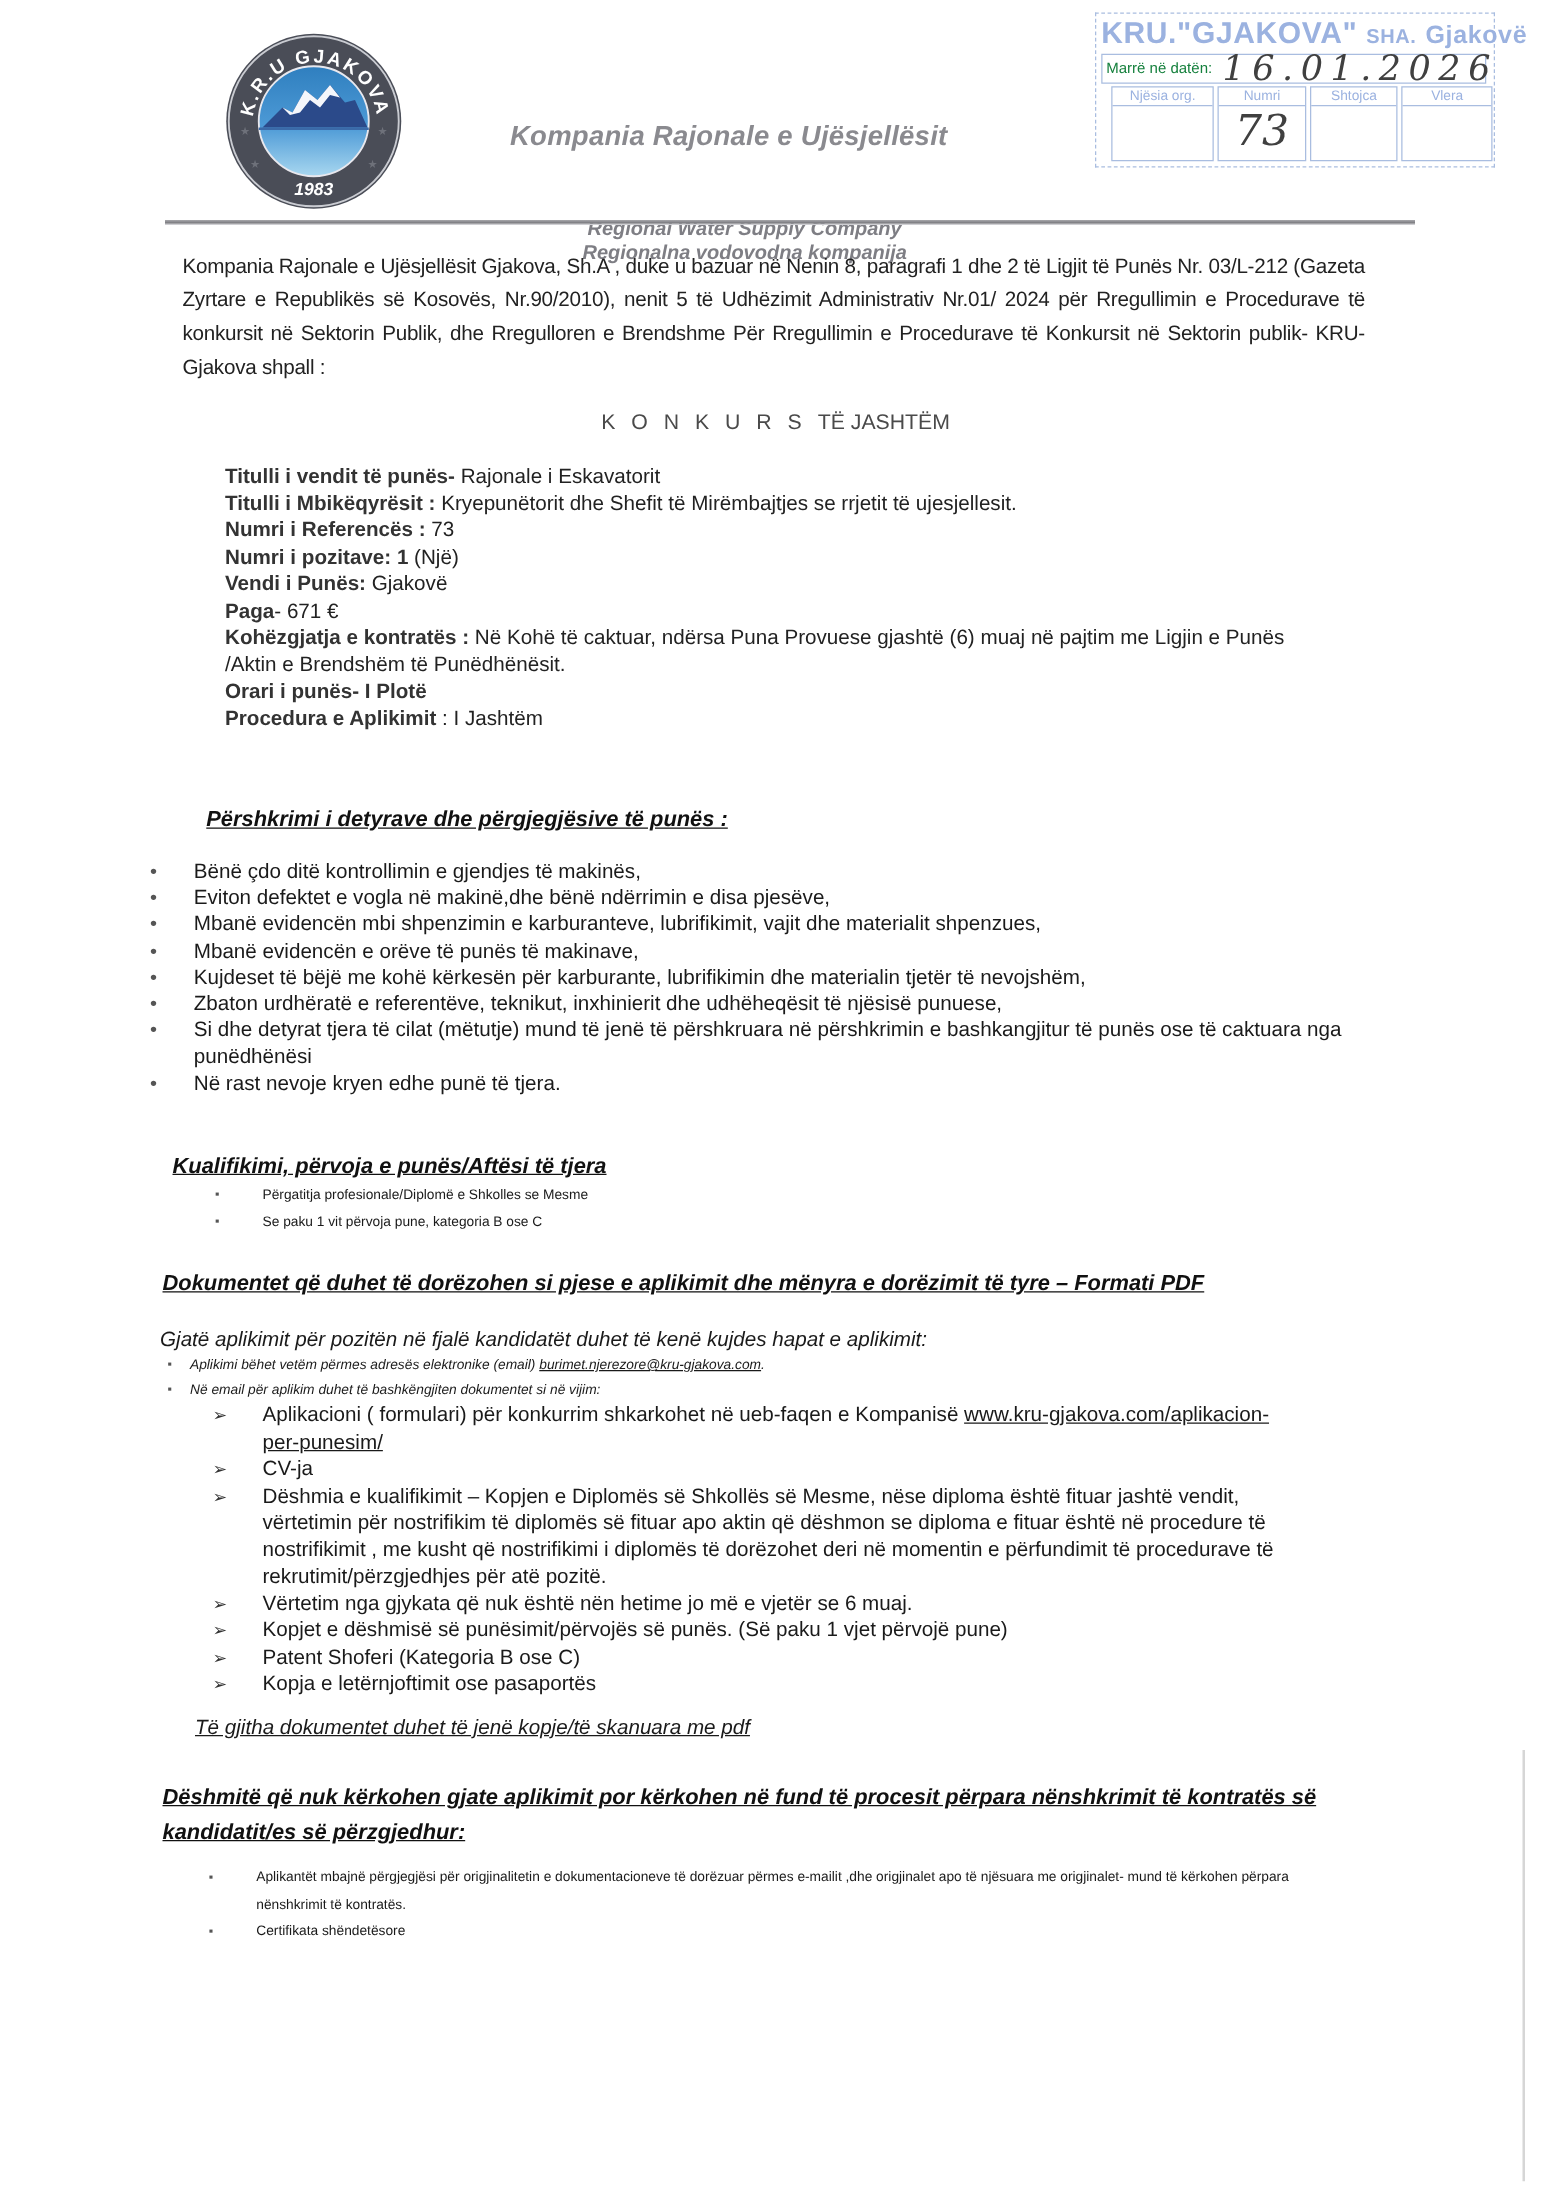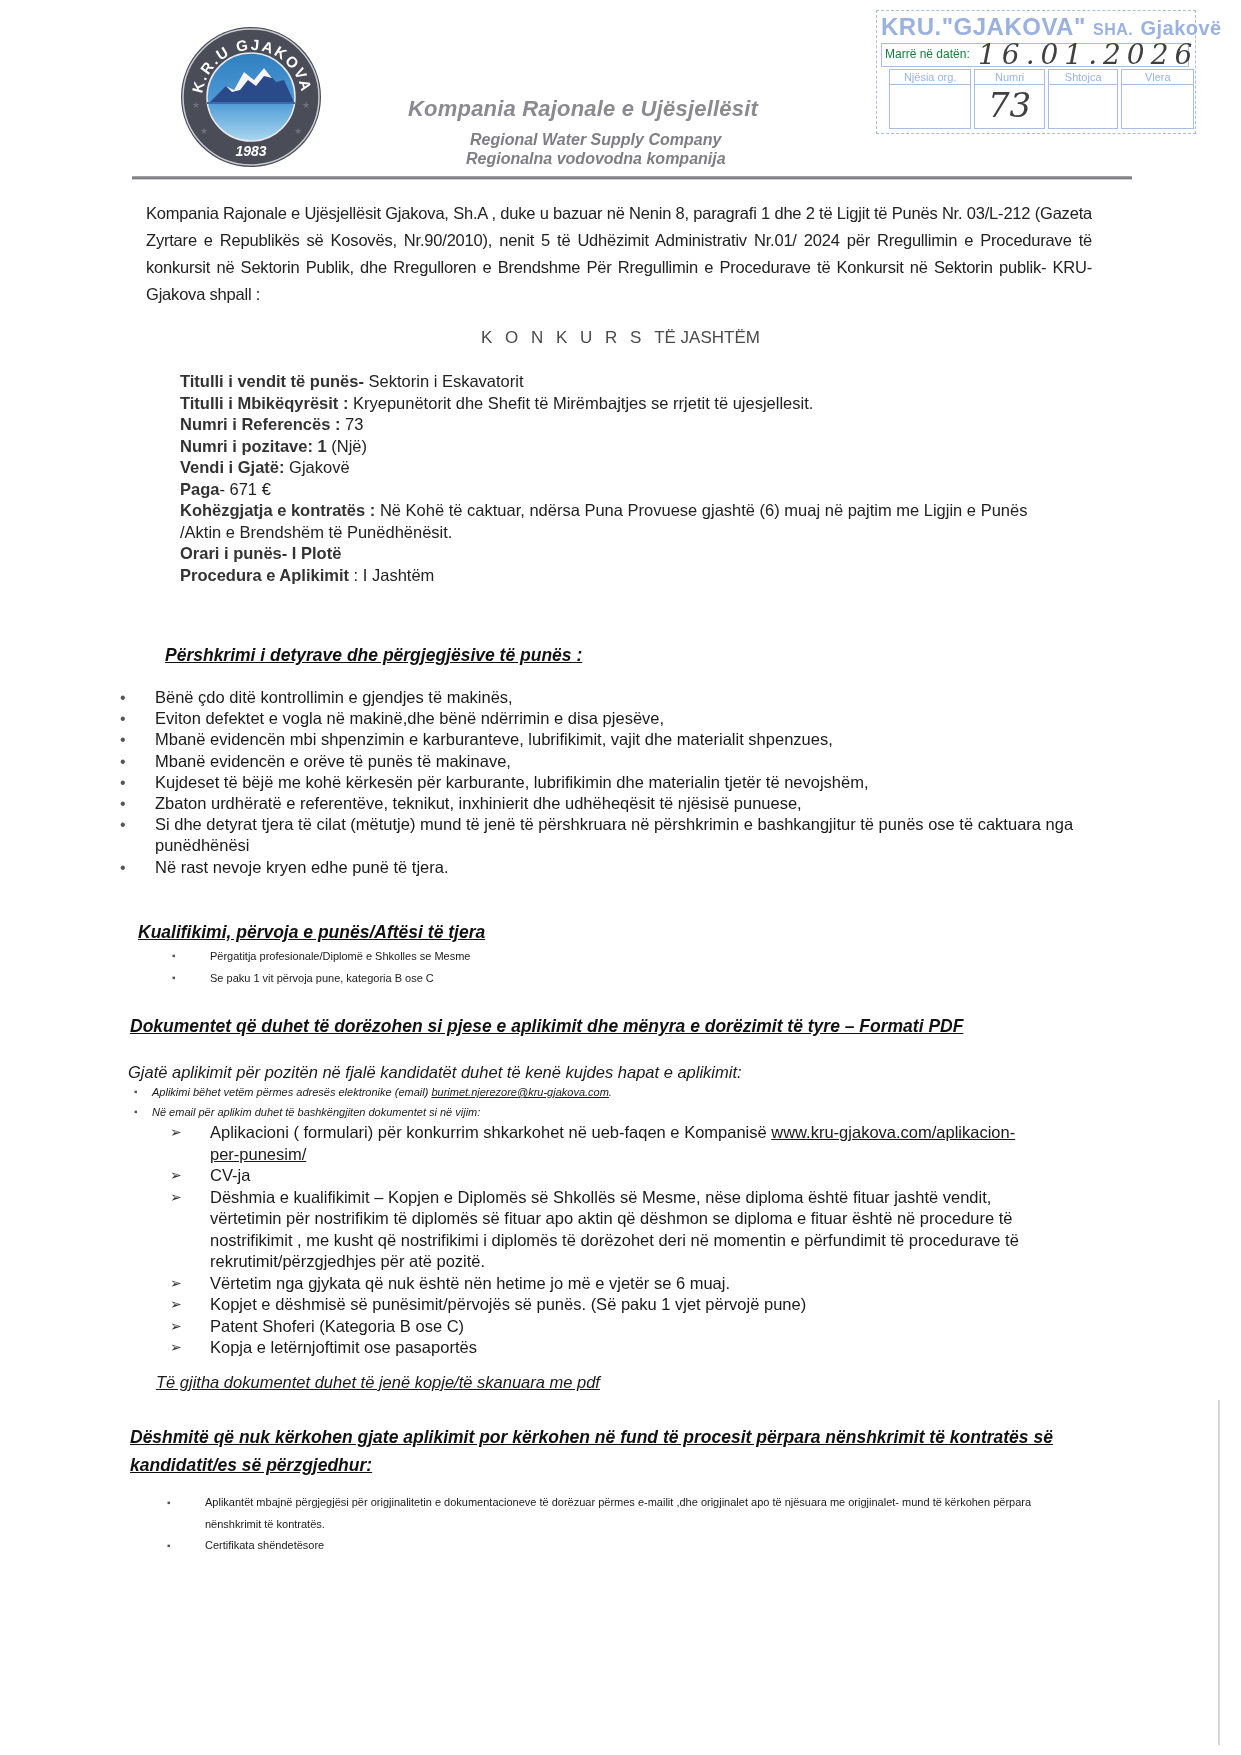--- a/index.html
+++ b/index.html
@@ -6,21 +6,21 @@
   body { width: 1241px; height: 1755px; position: relative; overflow: hidden;
          font-family: "Liberation Sans Narrow", "Liberation Sans", sans-serif; color: #1a1a1a; }
   .abs { position: absolute; }
 
   
   #logo { left: 180px; top: 26px; width: 142px; height: 142px; }
   
   .hdr-title { left: 408px; top: 96px; font-family: "Liberation Sans", sans-serif; font-style: italic; font-weight: bold;
                font-size: 22px; color: #8a8a8f; letter-spacing: 0.2px; white-space: nowrap; }
   .hdr-sub { font-family: "Liberation Sans", sans-serif; font-style: italic; font-weight: bold;
-             font-size: 16px; color: #7e7e84; white-space: nowrap; }
+             font-size: 16px; color: #7e7e84; white-space: nowrap; margin-top: 44px; }
   #hdr-sub1 { left: 470px; top: 131px; }
   #hdr-sub2 { left: 466px; top: 150px; }
   #hdr-rule { left: 132px; top: 176px; width: 1000px; height: 3px;
               background: linear-gradient(#a8a8ac, #6f6f74); border-bottom: 1px solid #cfcfd3; }
 
   
   #stamp { left: 876px; top: 10px; width: 318px; height: 122px; border: 1px dashed #a9bde0; color: #6f8fd0; }
   #stamp .st-title { position: absolute; left: 4px; top: 2px; font-family: "Liberation Sans", sans-serif; font-weight: bold;
                      font-size: 24px; color: #9bb2e0; letter-spacing: 0.5px; white-space: nowrap; }
   #stamp .st-title small { font-size: 16px; }
@@ -138,25 +138,25 @@
   </div>
 </div>
 
 <div id="intro" class="abs p">Kompania  Rajonale e Ujësjellësit Gjakova, Sh.A , duke u bazuar  në Nenin 8, paragrafi 1 dhe 2 të Ligjit të Punës Nr. 03/L-212 (Gazeta Zyrtare e Republikës së Kosovës, Nr.90/2010), nenit 5 të Udhëzimit Administrativ Nr.01/ 2024 për Rregullimin e Procedurave të konkursit në Sektorin Publik, dhe Rregulloren e Brendshme Për Rregullimin e Procedurave të Konkursit në Sektorin publik- KRU-Gjakova shpall :</div>
 <div id="intro-title" class="abs">
   <span>K O N K U R S</span>
   <span class="b">TË JASHTËM</span>
 </div>
 
 <div id="details" class="abs">
-  <div class="det-line"><span class="k">Titulli i vendit të punës-</span><span> Sektorin i Eskavatorit</span></div>
+  <div class="det-line"><span class="k">Titulli i vendit të punës-</span><span> Rajonale i Eskavatorit</span></div>
   <div class="det-line"><span class="k">Titulli i Mbikëqyrësit :</span><span> Kryepunëtorit dhe Shefit të Mirëmbajtjes se rrjetit të ujesjellesit.</span></div>
   <div class="det-line"><span class="k">Numri i Referencës :</span><span> 73</span></div>
   <div class="det-line"><span class="k">Numri i pozitave: 1</span><span> (Një)</span></div>
-  <div class="det-line"><span class="k">Vendi i Gjatë:</span><span>  Gjakovë</span></div>
+  <div class="det-line"><span class="k">Vendi i Punës:</span><span>  Gjakovë</span></div>
   <div class="det-line"><span class="k">Paga</span><span>- 671 €</span></div>
   <div class="det-line wrap" style="width:880px"><span class="k">Kohëzgjatja e kontratës :</span><span>  Në Kohë të caktuar, ndërsa Puna Provuese gjashtë (6) muaj në pajtim me Ligjin e Punës /Aktin e Brendshëm të Punëdhënësit.</span></div>
   <div class="det-line"><span class="k">Orari  i punës-  I Plotë</span><span></span></div>
   <div class="det-line"><span class="k">Procedura e Aplikimit</span><span> : I Jashtëm</span></div>
 </div>
 
 <div id="sec-duties-h" class="abs sec-h">Përshkrimi i detyrave dhe përgjegjësive të punës :</div>
 <ul class="duties">
   <li>Bënë çdo ditë kontrollimin e gjendjes të makinës,</li>
   <li>Eviton defektet e vogla në makinë,dhe bënë ndërrimin e disa pjesëve,</li>

